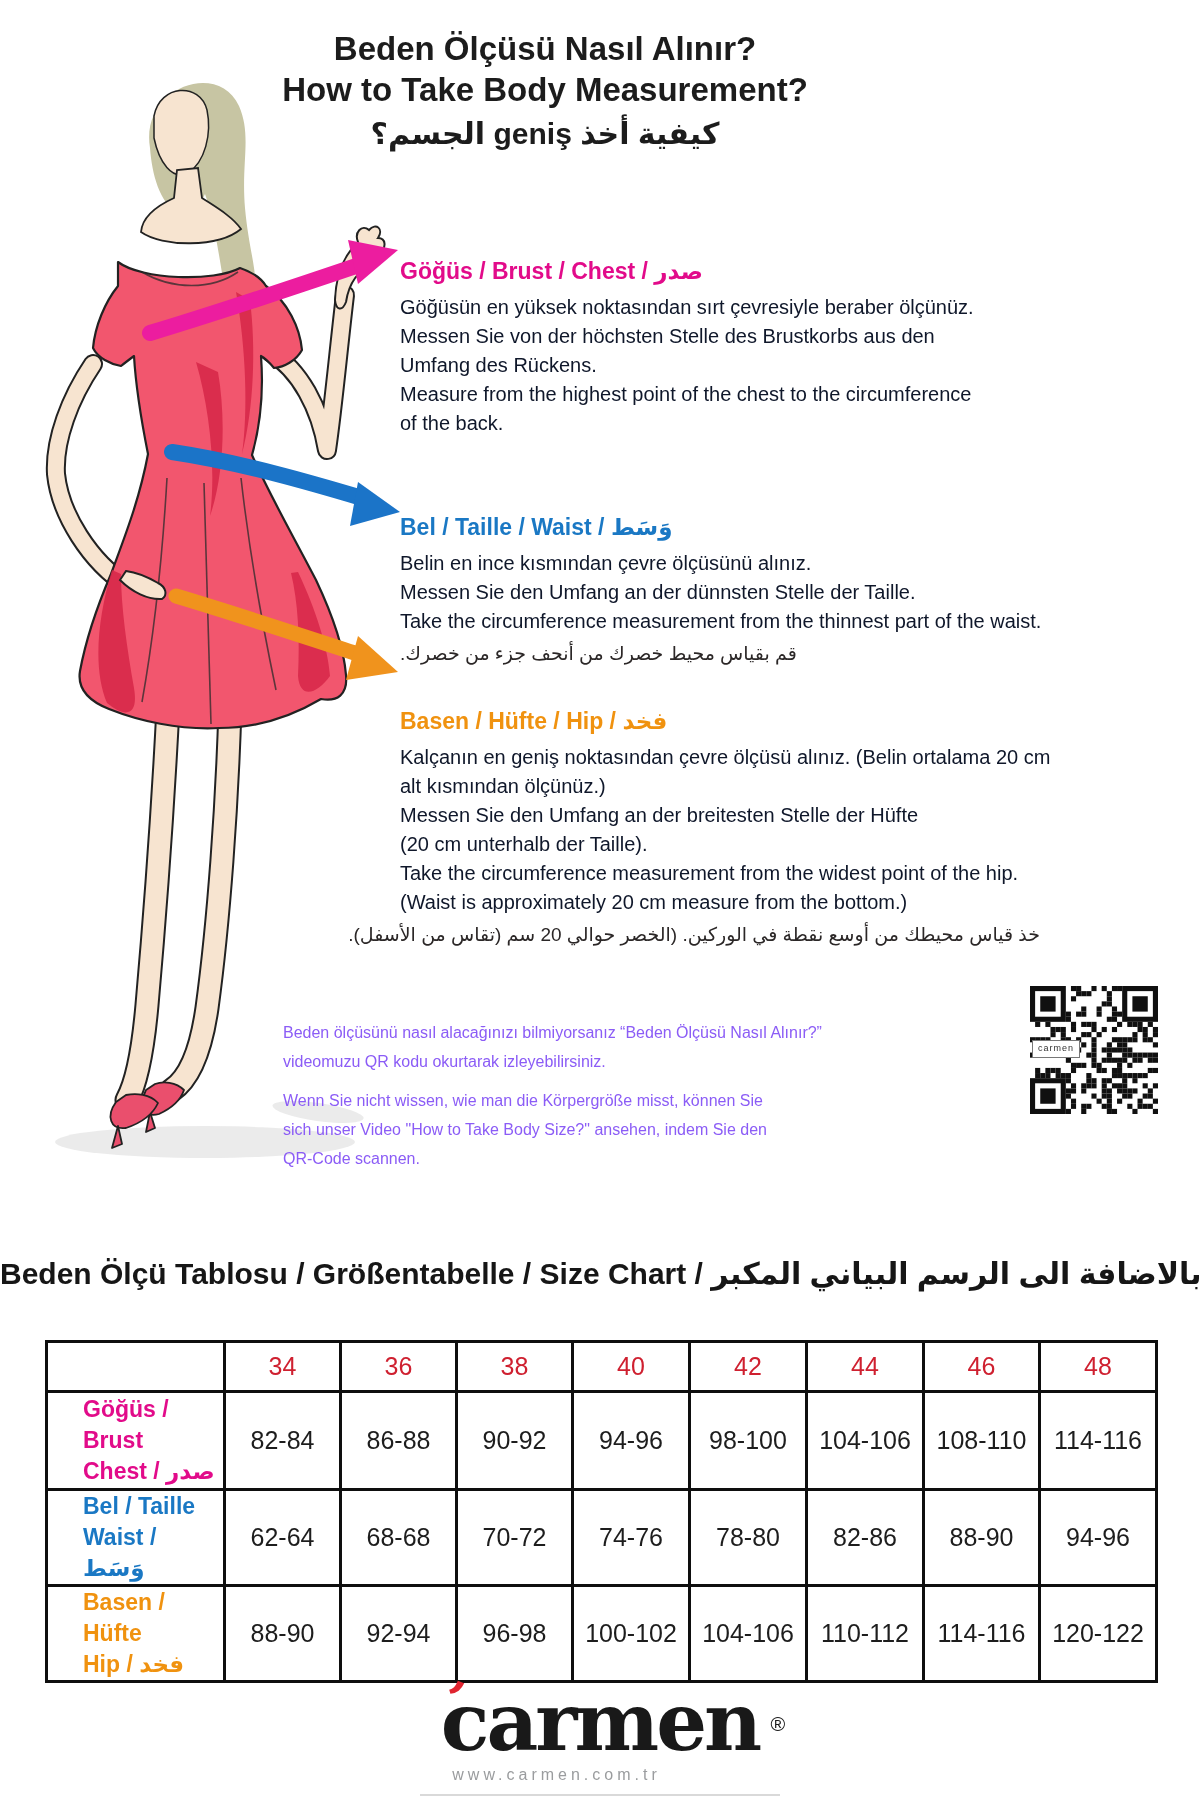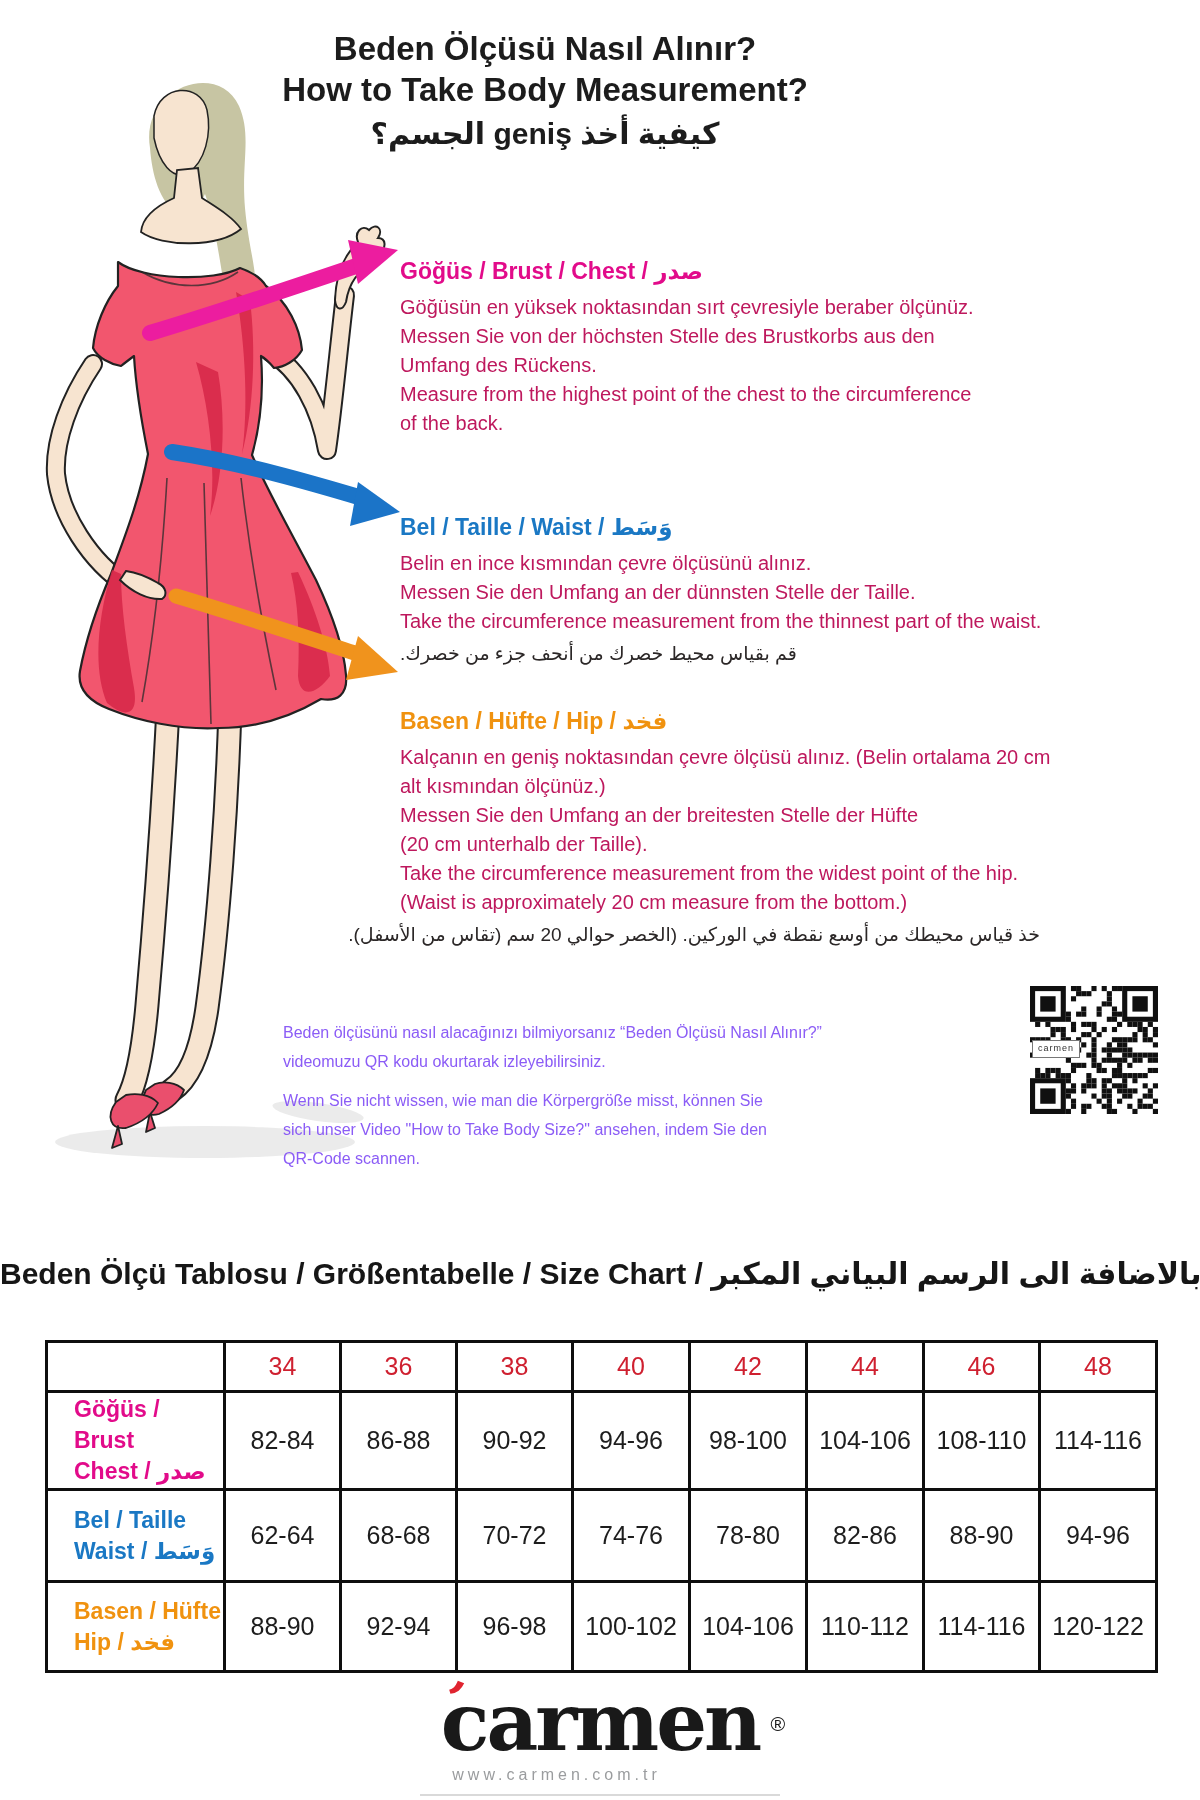--- a/index.html
+++ b/index.html
@@ -8,42 +8,42 @@
   .abs{position:absolute;}
 
   
   #title{left:235px;top:28px;width:620px;text-align:center;}
   .title-line{font-size:33px;font-weight:600;line-height:41px;color:#1c1c1c;white-space:nowrap;}
   .title-ar{font-size:30px;font-weight:600;line-height:48px;direction:rtl;}
 
   
   .section{left:400px;width:640px;}
   .sec-head{font-size:23px;font-weight:700;line-height:30px;margin-bottom:7px;white-space:nowrap;}
-  .sec-line{font-size:20px;line-height:29px;color:#be185d;white-space:nowrap;}
+  .sec-line{font-size:20px;line-height:29px;color:#0f172a;white-space:nowrap;}
   .sec-ar{font-size:19px;line-height:30px;margin-top:3px;direction:rtl;text-align:left;white-space:nowrap;color:#2b2727;}
   .pink{color:var(--chest,#e20b8a);}
   .blue{color:var(--waist,#1a78c4);}
   .orange{color:var(--hip,#f0920f);}
 
   
   .qr-par{left:283px;width:760px;}
   .qr-line{font-size:16px;line-height:29px;color:#8b5cf6;white-space:nowrap;}
   #qr-box{left:1030px;top:986px;width:128px;height:128px;}
   #qr{width:128px;height:128px;}
   #qr-label{left:1032px;top:1040px;width:46px;height:16px;background:#fff;border:1px solid #777;
             font-size:9px;text-align:center;line-height:14px;color:#333;letter-spacing:1px;}
 
   
   #chart-title{left:0;top:1256px;width:1200px;text-align:center;font-size:30px;font-weight:600;color:#161616;white-space:nowrap;}
   #size-table{left:45px;top:1340px;}
   table{border-collapse:collapse;table-layout:fixed;width:1110px;}
   td,th{border:3px solid #0e0e0e;text-align:center;font-size:25px;color:#1d1d1d;font-weight:400;padding:0;}
   tr.hdr{height:50px;} tr.r1{height:98px;} tr.r2{height:92px;} tr.r3{height:90px;}
   th.size{color:var(--size_red,#cf2030);font-weight:400;}
-  td.lbl{text-align:left;padding-left:26px;font-size:23px;font-weight:700;line-height:31px;}
+  td.lbl{text-align:left;padding-left:35px;font-size:23px;font-weight:700;line-height:31px;}
 
   
   #logo-wrap{left:0;top:1682px;width:1200px;text-align:center;}
   #logo{position:relative;display:inline-block;font-family:"DejaVu Serif","Liberation Serif",serif;
         font-weight:700;font-size:80px;letter-spacing:-3px;color:#191919;line-height:80px;}
   #logo-accent{position:absolute;left:2px;top:-22px;font-size:52px;color:#e02430;transform:rotate(22deg);letter-spacing:0;}
   #logo-reg{position:absolute;right:-26px;top:2px;font-size:20px;letter-spacing:0;color:#191919;font-family:"Liberation Sans",sans-serif;font-weight:400;}
   #logo-url{left:0;top:1766px;width:1113px;text-align:center;font-size:16px;letter-spacing:4px;color:#9a9c9e;}
   #footer-line{left:420px;top:1794px;width:360px;height:2px;background:#d9d9d9;}
 

